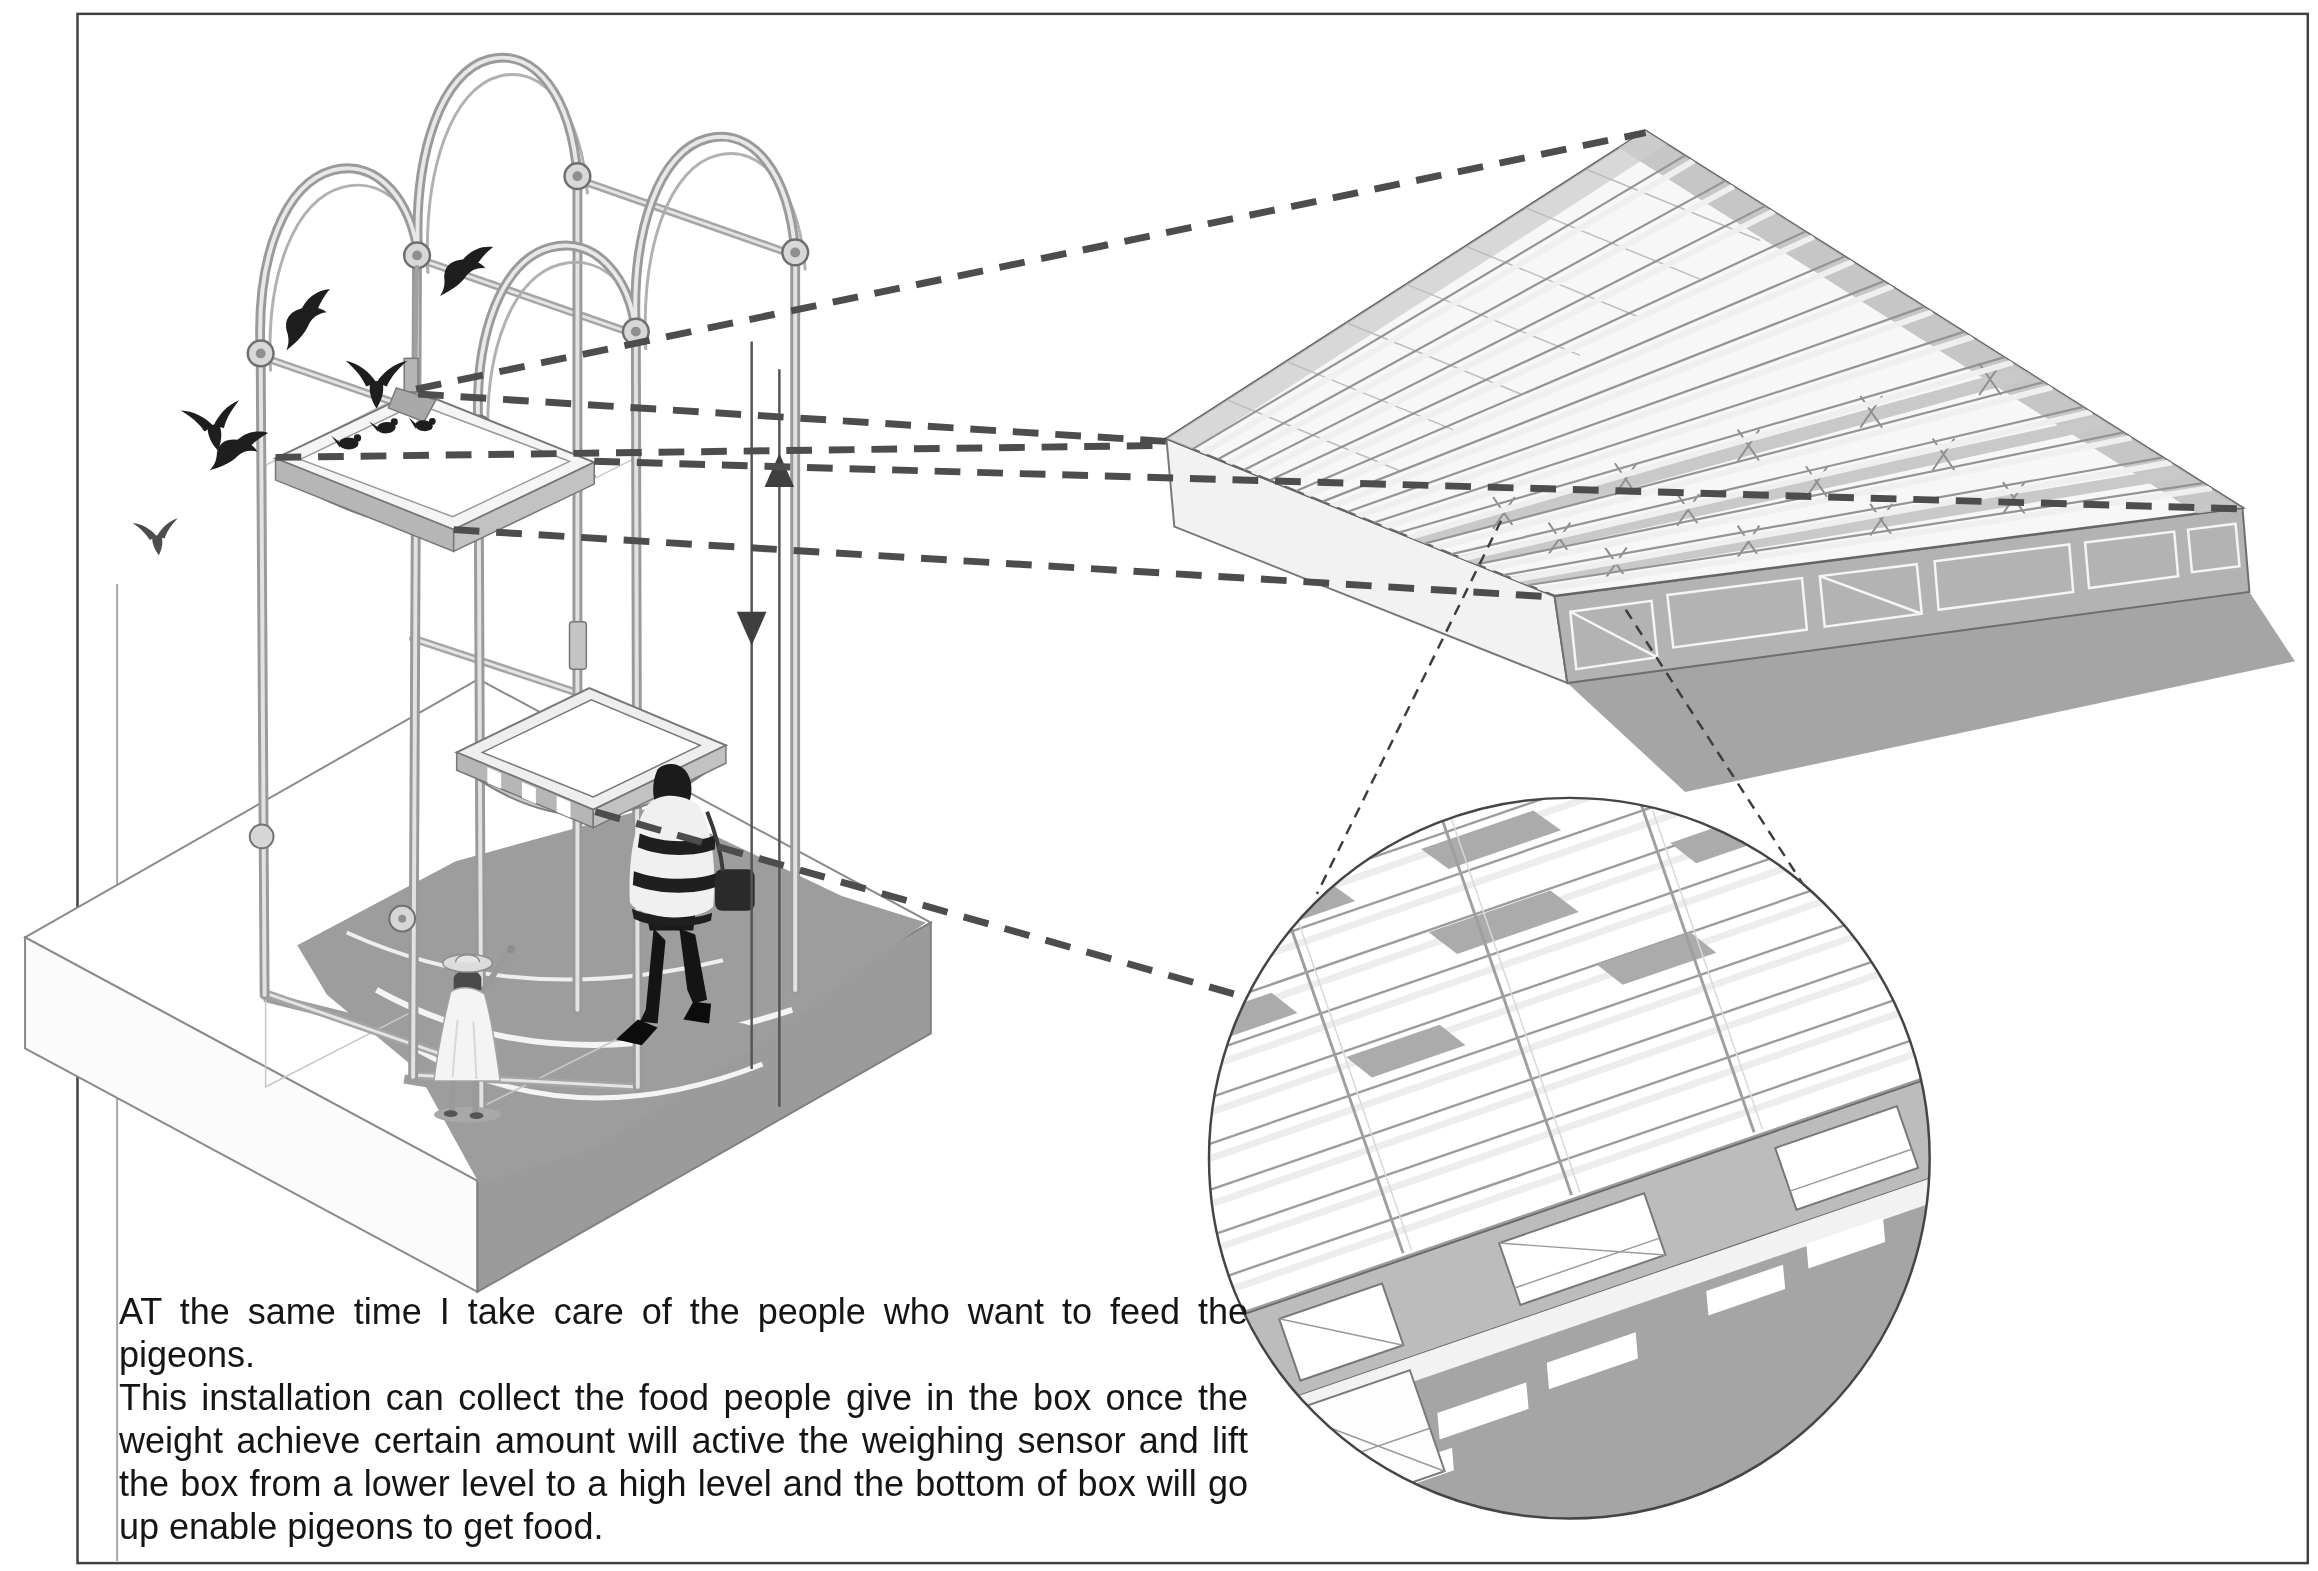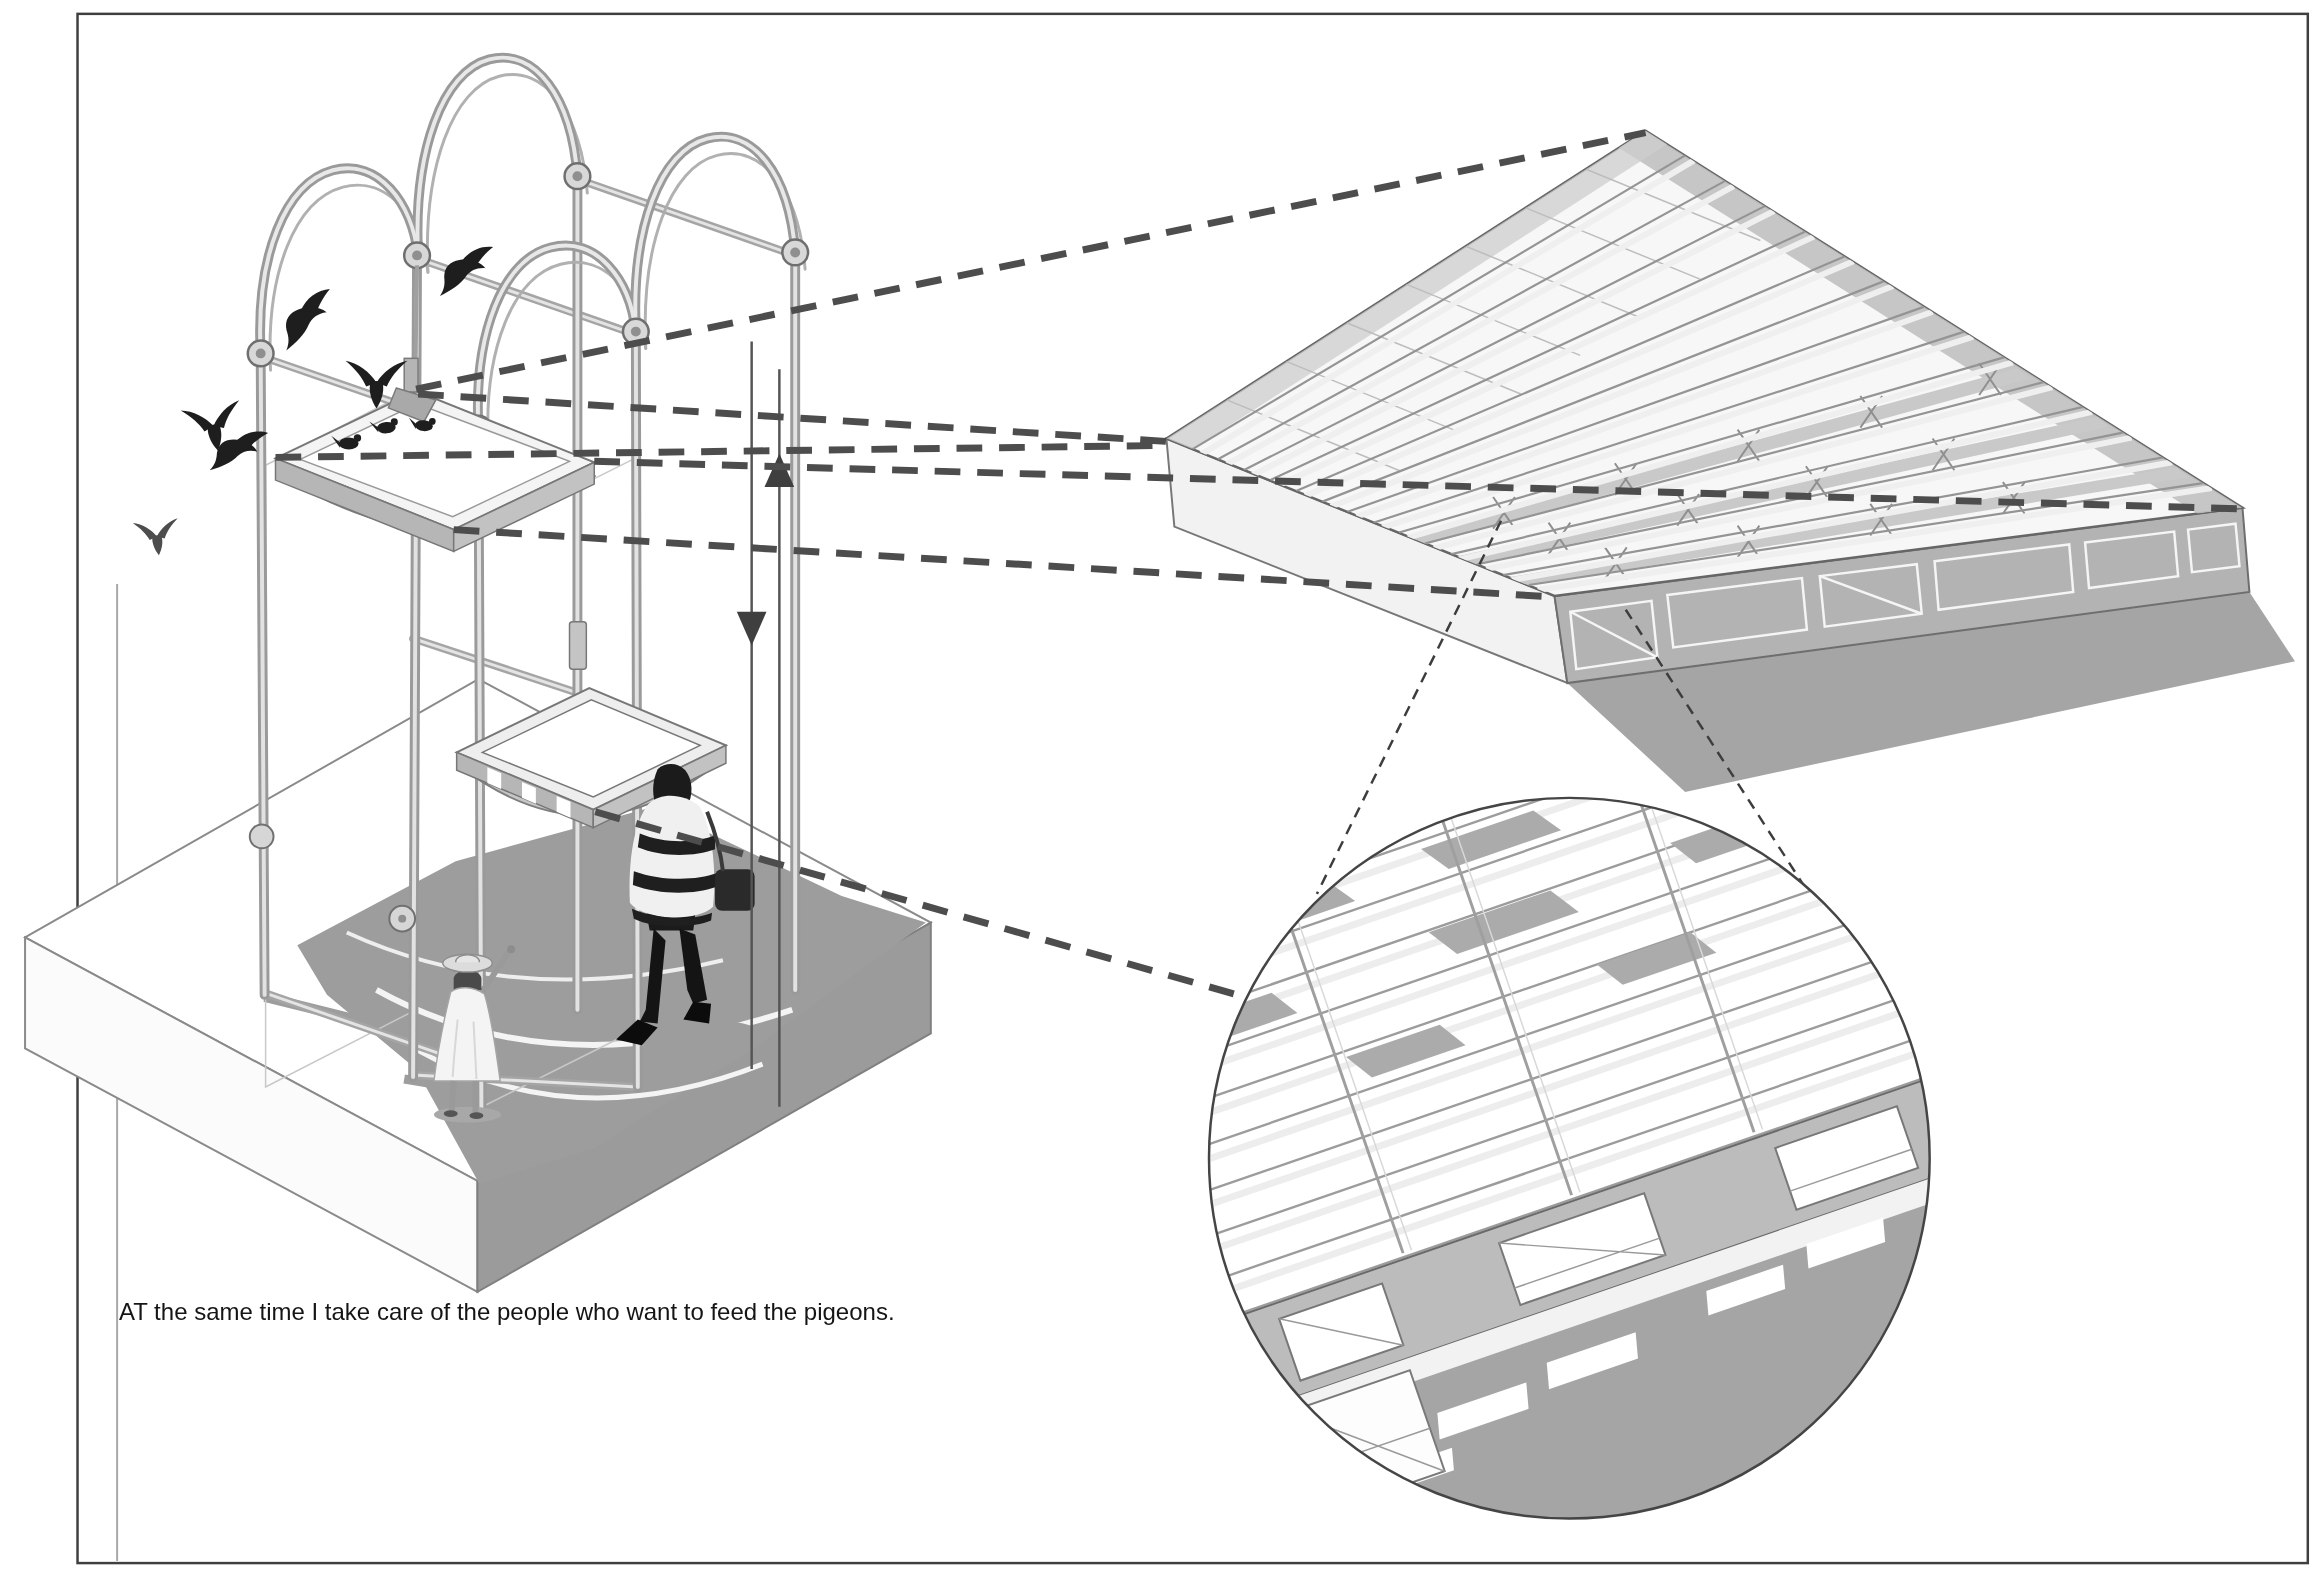--- a/index.html
+++ b/index.html
@@ -1,20 +1,20 @@
 <!DOCTYPE html>
 <html><head>
 <meta charset="utf-8">
 <style>
   html,body{margin:0;padding:0;background:#ffffff;}
   .page{position:relative;width:2319px;height:1571px;background:#ffffff;overflow:hidden;
         font-family:"Liberation Sans", sans-serif;}
   .art{position:absolute;left:0;top:0;}
   .caption{position:absolute;left:119px;top:1290px;width:1129px;color:#151515;
-           font-size:24px;line-height:43px;text-align:justify;-moz-text-align-last:left;text-align-last:left;}
+           font-size:36px;line-height:43px;text-align:justify;-moz-text-align-last:left;text-align-last:left;}
   .caption p{margin:0;padding:0;}
 </style>
 </head>
 <body>
 
 <div class="page">
 <svg class="art" width="2319" height="1571" viewBox="0 0 2342 1587">
   <defs>
     <g id="pigeon-dive">
       <path d="M0,16 C-3,8 0,2 7,-2 C14,-6 24,-7 30,-3 C23,-1 19,3 17,9 C15,17 9,25 2,32 C4,25 2,20 0,16 Z"></path>
@@ -319,15 +319,16 @@
           <path d="M-352,150 L-222,258 M-352,212 L-222,212" stroke="#9a9a9a" stroke-width="1.5" fill="none"></path>
         </g>
       </g>
     </g>
     <circle cx="1585" cy="1170" r="364" fill="none" stroke="#454545" stroke-width="2.5"></circle>
   </g>
 </svg>
 
 <div class="caption">
   <p>AT the same time I take care of the people who want to feed the pigeons.</p>
+  <p>This installation can collect the food people give in the box once the weight achieve certain amount will active the weighing sensor and lift the box from a lower level to a high level and the bottom of box will go up enable pigeons to get food.</p>
 </div>
 </div>
 
 
 </body></html>

